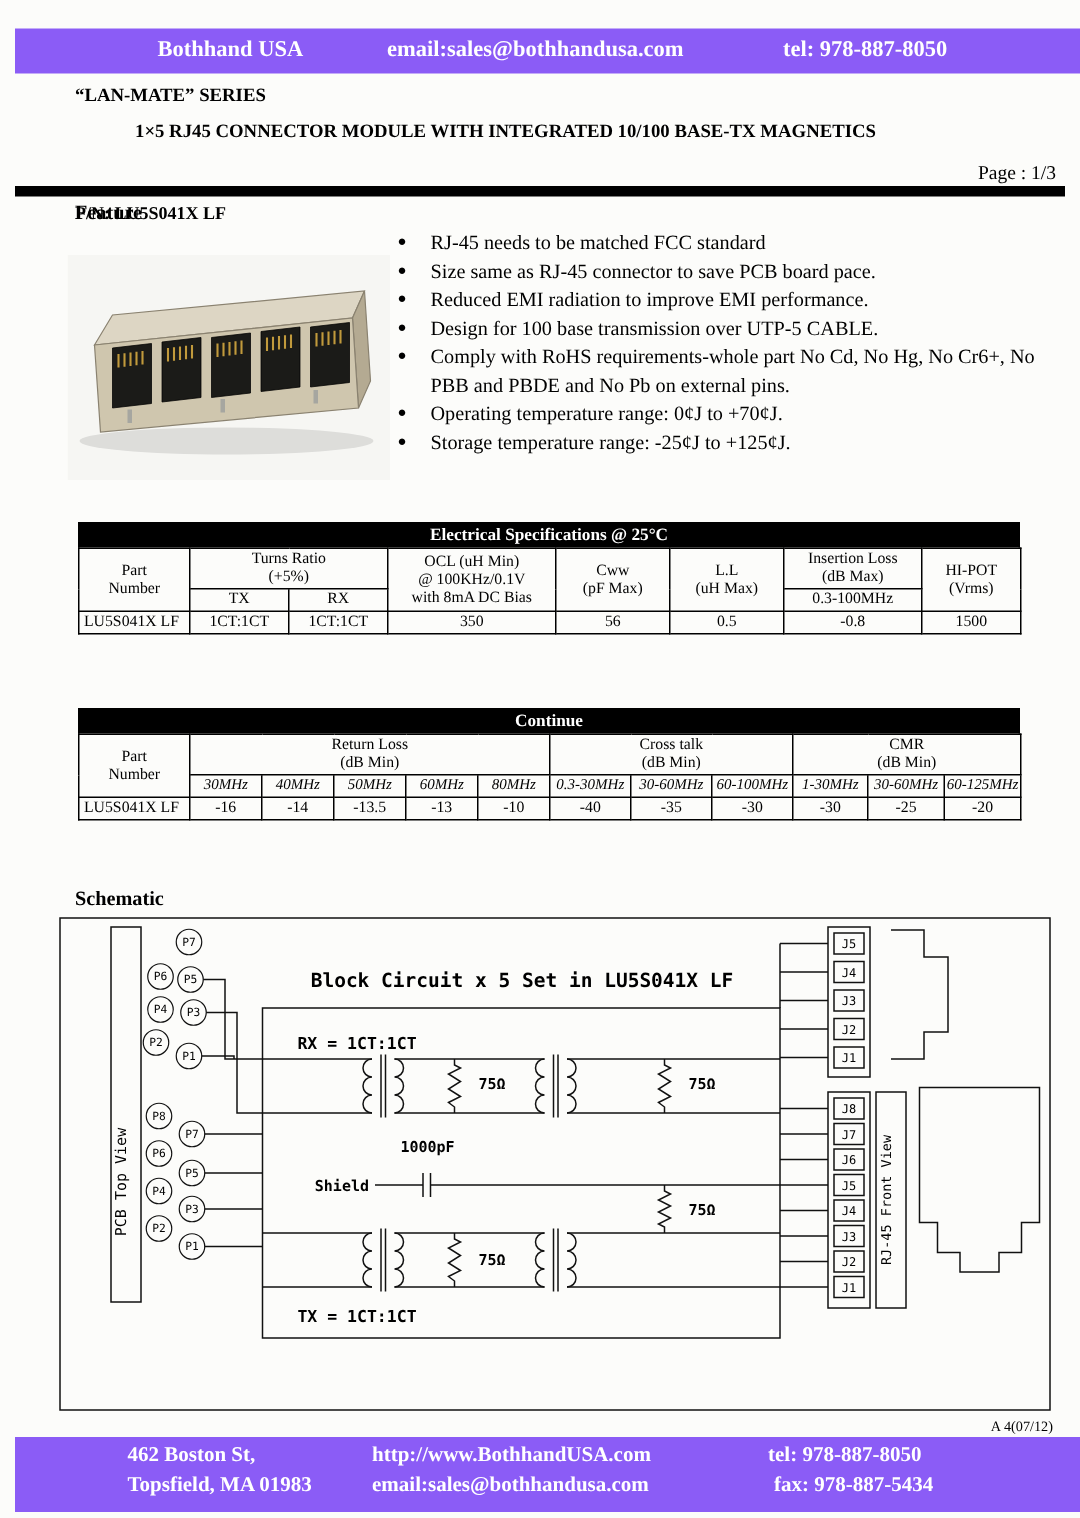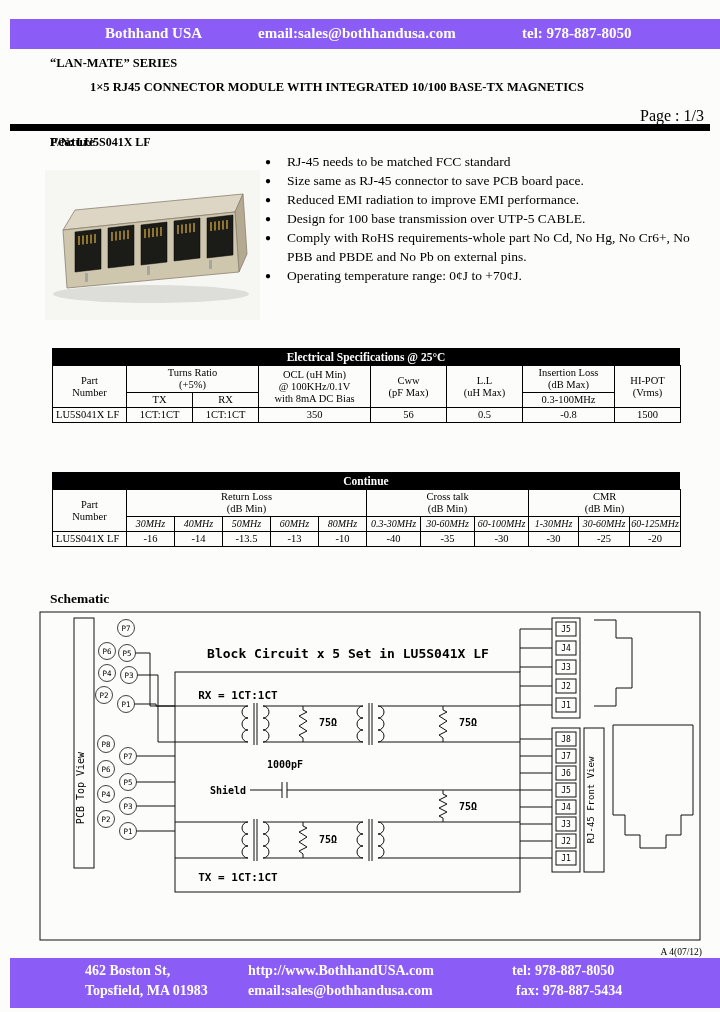--- a/index.html
+++ b/index.html
@@ -4,21 +4,21 @@
 <style>
   html,body{margin:0;padding:0;width:720px;height:1012px;overflow:hidden;}
   body{background:#fcfcfa;font-family:"Liberation Serif",serif;color:#000;position:relative;}
   .abs{position:absolute;}
   .bar{position:absolute;background:#8b5cf6;color:#fff;padding-left:23px;}
   .bar span{position:absolute;font-weight:bold;white-space:nowrap;}
   .hdr-txt{font-size:15px;top:6px;}
   .series{font-size:12.5px;font-weight:bold;}
   .doc-title{font-size:12.5px;font-weight:bold;}
   .pn{font-size:12px;font-weight:bold;margin-top:30px;}
-  .pageno{font-size:16px;}
+  .pageno{font-size:13px;}
   .sec-h{font-size:13.5px;font-weight:bold;}
   .divider{position:absolute;background:#000;}
   
   .bullets{position:absolute;left:263px;top:152px;width:442px;list-style:none;margin:0;padding:0;}
   .bullets li{position:relative;padding-left:24px;font-size:13.5px;line-height:19px;}
   .bullets li::before{content:"●";position:absolute;left:2px;top:0;font-size:10px;}
   
   .table-wrap{position:absolute;}
   .tbl-title{background:#000;color:#fff;font-weight:bold;text-align:center;font-size:11.5px;padding:2px 0;border:1px solid #000;border-bottom:none;}
   table{border-collapse:collapse;width:100%;table-layout:fixed;}
@@ -78,20 +78,21 @@
   </g>
 </svg>
 
 <ul class="bullets">
   <li>RJ-45 needs to be matched FCC standard</li>
   <li>Size same as RJ-45 connector to save PCB board pace.</li>
   <li>Reduced EMI radiation to improve EMI performance.</li>
   <li>Design for 100 base transmission over UTP-5 CABLE.</li>
   <li>Comply with RoHS requirements-whole part No Cd, No Hg, No Cr6+, No PBB and PBDE and No Pb on external pins.</li>
   <li>Operating temperature range: 0¢J to +70¢J.</li>
+  <li>Storage temperature range: -25¢J to +125¢J.</li>
 </ul>
 
 <div class="table-wrap" style="left:52px;top:348px;width:628px;">
   <div class="tbl-title">Electrical Specifications @ 25°C</div>
   <table>
     <colgroup>
         <col style="width:74px">
         <col style="width:66px">
         <col style="width:66px">
         <col style="width:112px">

